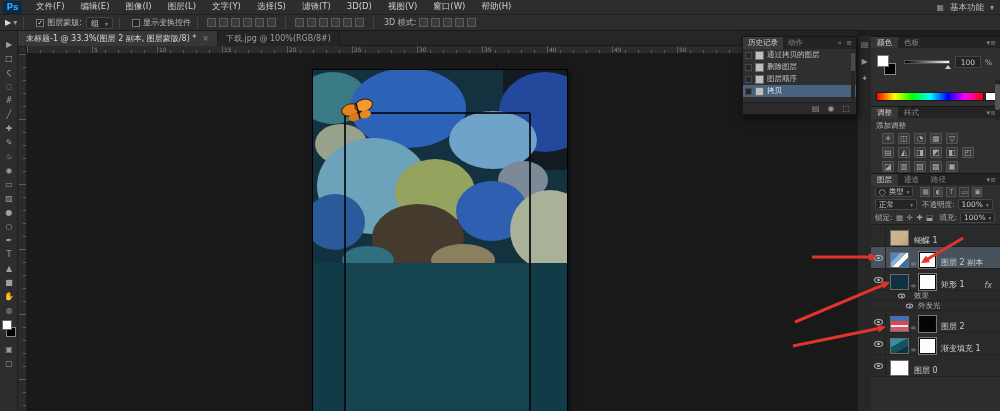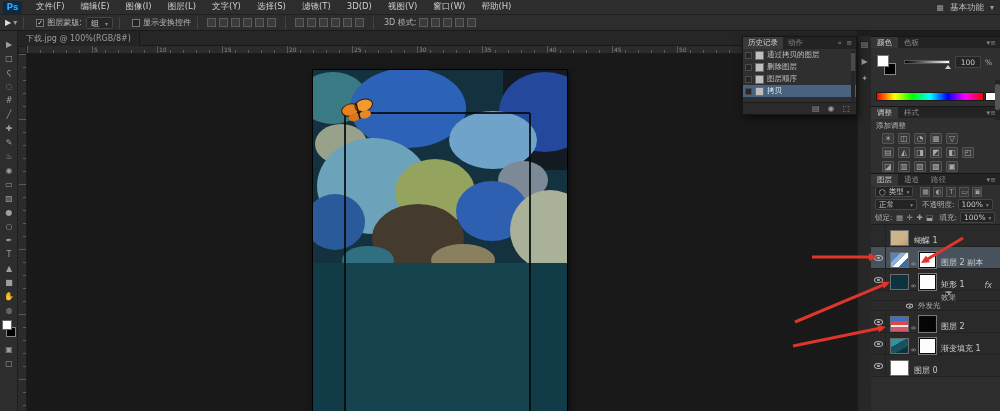--- a/index.html
+++ b/index.html
@@ -138,21 +138,21 @@
   .t-tealstones { background:linear-gradient(150deg,#2e93a3 0 35%,#16525f 35% 70%,#0c3340 70%); }
   .t-white { background:#fff; }
   .link-glyph { width:9px; text-align:center; color:#a8a8a8; font-size:7px; flex:none; }
   .mask { width:17px; height:16px; border:1px solid #0a0a0a; outline:1px solid #777; margin-left:1px; flex:none; }
   .mask.white { background:#fdfdfd; }
   .mask.black { background:#050505; }
   .layer-name { margin-left:5px; font-size:8px; color:#cycyc; color:#cccccc; white-space:nowrap; }
   .fx-tag { margin-left:auto; margin-right:8px; color:#b5b5b5; font-style:italic; font-size:8px; }
   .sub-row { height:10px; display:flex; align-items:center; font-size:7.5px; color:#b0b0b0; border-bottom:1px solid #222; }
   .sub-row .eye { transform:scale(.8); }
-  .sub-ind1 { padding-left:26px; gap:0;flex-direction:column; }
+  .sub-ind1 { padding-left:26px; gap:8px; }
   .sub-ind2 { padding-left:34px; gap:4px; }
   .lp-scroll { position:absolute; right:0; top:44px; width:5px; height:40px; background:#242424; }
   .lp-scroll i { display:block; width:5px; height:26px; background:#555; border-radius:2px; }
 
   
   #arrows { position:absolute; left:0; top:0; width:1000px; height:411px; pointer-events:none; z-index:9; }
 </style>
 </head>
 <body>
 
@@ -247,20 +247,24 @@
       <div class="sw-fg"></div>
       <div class="sw-bg"></div>
     </div>
     <div id="tool-bottom">
         <div class="tool">▣</div>
         <div class="tool">▢</div>
       </div>
   </div>
 
   <div class="tabbar">
+    <div class="doc-tab active">
+      <span>未标题-1 @ 33.3%(图层 2 副本, 图层蒙版/8) *</span>
+        <span class="tab-close">×</span>
+    </div>
     <div class="doc-tab">
       <span>下载.jpg @ 100%(RGB/8#)</span>
     </div>
   </div>
 
   <div class="ruler-corner"></div>
   <div class="ruler-h" id="rulerH">
       <div class="tick-h" style="left: 0px; height: 7px;"></div>
       <div class="tick-h" style="left: 13px; height: 3px;"></div>
       <div class="tick-h" style="left: 26px; height: 3px;"></div>

